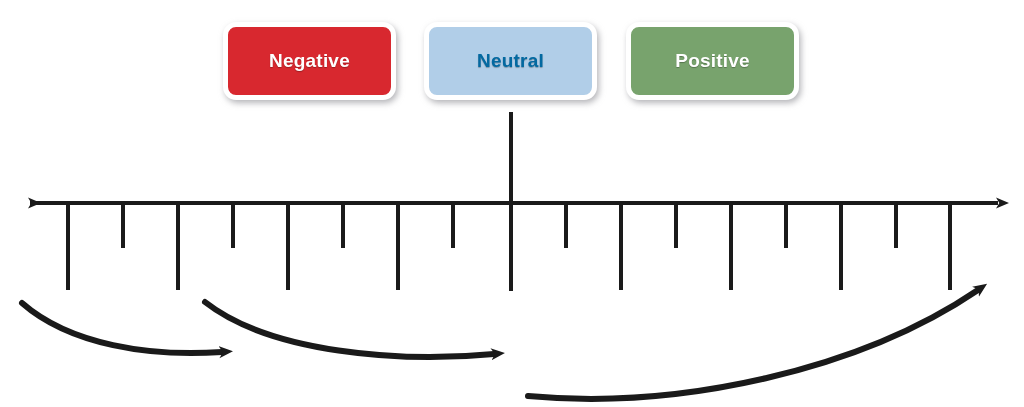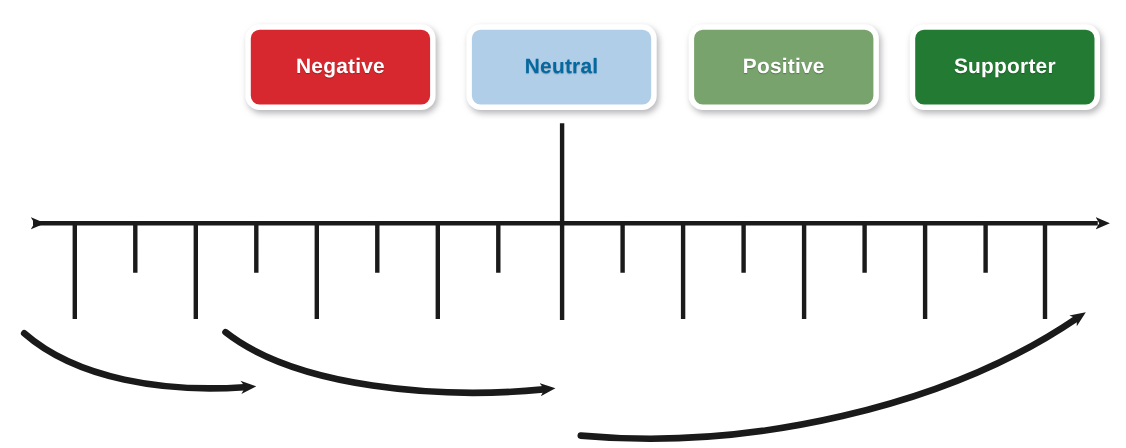--- a/index.html
+++ b/index.html
@@ -76,23 +76,20 @@
     </div>
 
     <div class="label-box lb2" style="background-color: rgb(177, 206, 232);">
       <span class="label-text" style="color: #0369a1;">Neutral</span>
     </div>
 
     <div class="label-box lb3" style="background-color: rgb(120, 163, 109);">
       <span class="label-text" style="color: rgb(255, 255, 255);">Positive</span>
     </div>
 
-    <div class="label-box lb4" style="background-color: rgb(35, 122, 50);">
-      <span class="label-text" style="color: rgb(255, 255, 255);">Supporter</span>
-    </div>
 
   </div>
 
   <svg class="scale-svg" viewBox="0 0 1024 407">
 
     <defs>
       <marker id="axis-arrow-right" markerWidth="14" markerHeight="12" refX="2" refY="6" orient="auto" markerUnits="userSpaceOnUse">
         <path d="M 0,0.4 L 13,6 L 0,11.6 L 3.3,6 Z" fill="#1a1a1a"></path>
       </marker>
       <marker id="axis-arrow-left" markerWidth="14" markerHeight="12" refX="2" refY="6" orient="auto" markerUnits="userSpaceOnUse">

